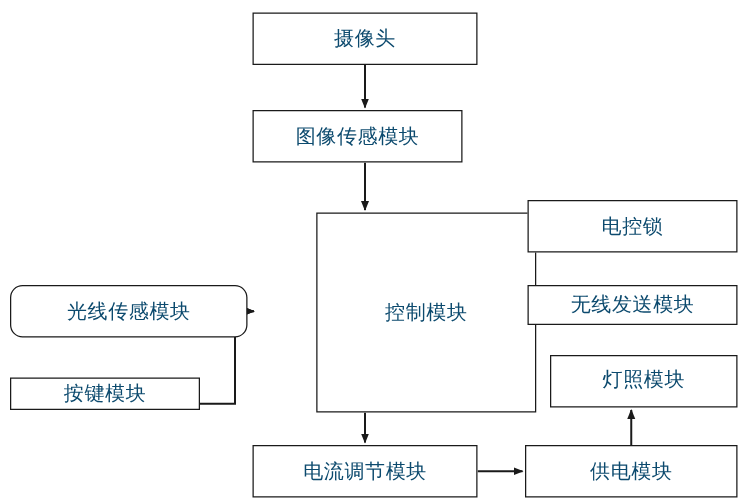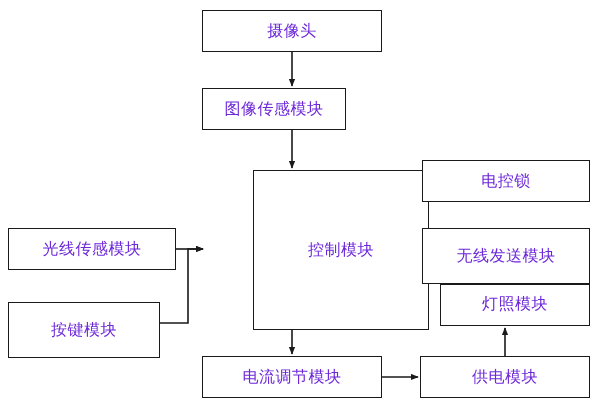--- a/index.html
+++ b/index.html
@@ -16,21 +16,21 @@
     font-family: "DejaVu Sans", "Liberation Sans", sans-serif;
   }
   .node {
     position: absolute;
     box-sizing: border-box;
     border: 1.5px solid #1a1a1a;
     background: #ffffff;
     display: flex;
     align-items: center;
     justify-content: center;
-    color: #6d28d9;
+    color: #0c4a6e;
     font-size: 16px;
     line-height: 1;
     letter-spacing: 0.5px;
     white-space: nowrap;
   }
   .node span {
     display: block;
   }
   svg.edges {
     position: absolute;
@@ -71,41 +71,41 @@
       <path d="M382,377 L418,377"></path>
 
       <path d="M505,356 L505,328"></path>
     </g>
   </svg>
 
   <div class="node" style="left:202px; top:10px; width:180px; height:42px;">
     <span>摄像头</span>
   </div>
 
-  <div class="node" style="left:202px; top:88px; width:144px; height:42px;">
+  <div class="node" style="left:202px; top:88px; width:168px; height:42px;">
     <span>图像传感模块</span>
   </div>
 
   <div class="node" style="left:205px; top:170px; width:176px; height:160px;margin-left:48px;">
     <span>控制模块</span>
   </div>
 
-  <div class="node" style="left:8px; top:228px; width:168px; height:42px;">
+  <div class="node" style="left:8px; top:228px; width:190px; height:42px;border-radius:10px;">
     <span>光线传感模块</span>
   </div>
 
-  <div class="node" style="left:8px; top:302px; width:152px; height:56px;">
+  <div class="node" style="left:8px; top:302px; width:152px; height:26px;">
     <span>按键模块</span>
   </div>
 
   <div class="node" style="left:422px; top:160px; width:168px; height:42px;justify-content:center;">
     <span>电控锁</span>
   </div>
 
-  <div class="node" style="left:422px; top:228px; width:168px; height:56px;">
+  <div class="node" style="left:422px; top:228px; width:168px; height:32px;">
     <span>无线发送模块</span>
   </div>
 
   <div class="node" style="left:440px; top:284px; width:150px; height:42px;font-family:Liberation Mono, monospace;">
     <span>灯照模块</span>
   </div>
 
   <div class="node" style="left:420px; top:356px; width:170px; height:42px;">
     <span>供电模块</span>
   </div>

